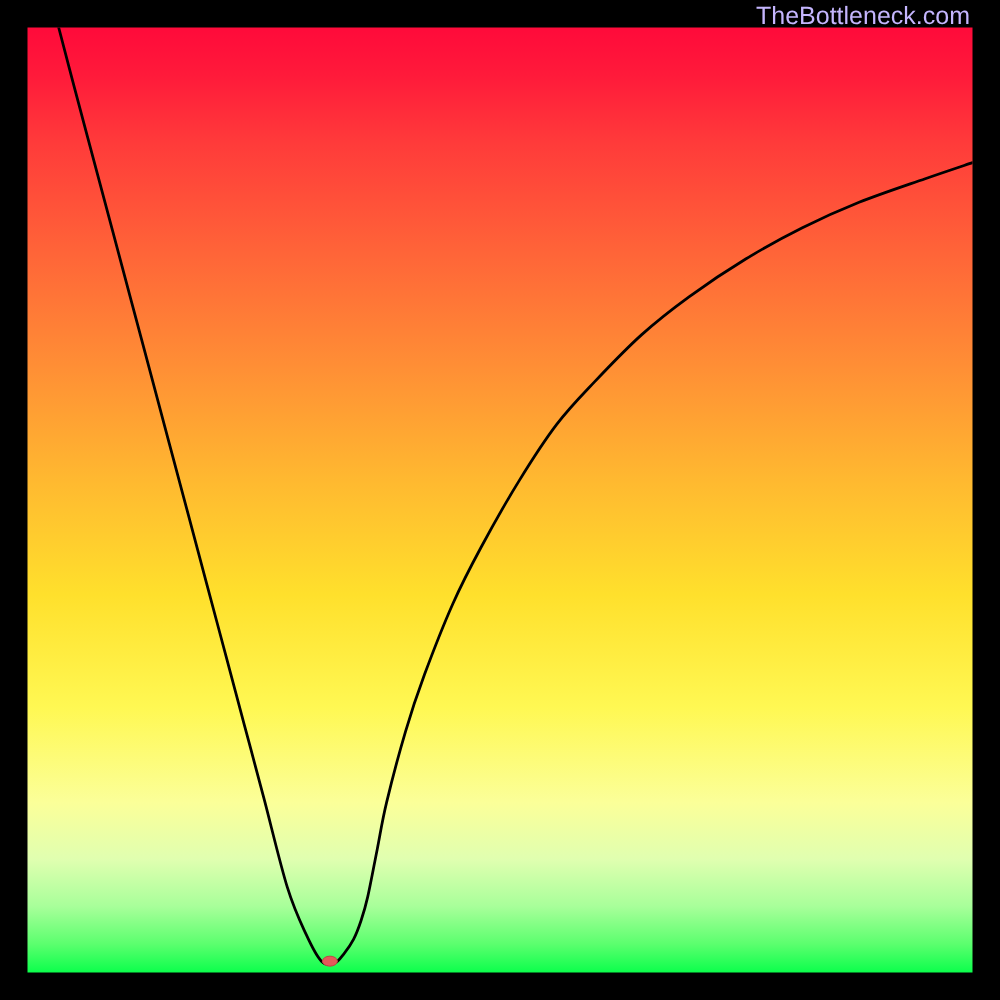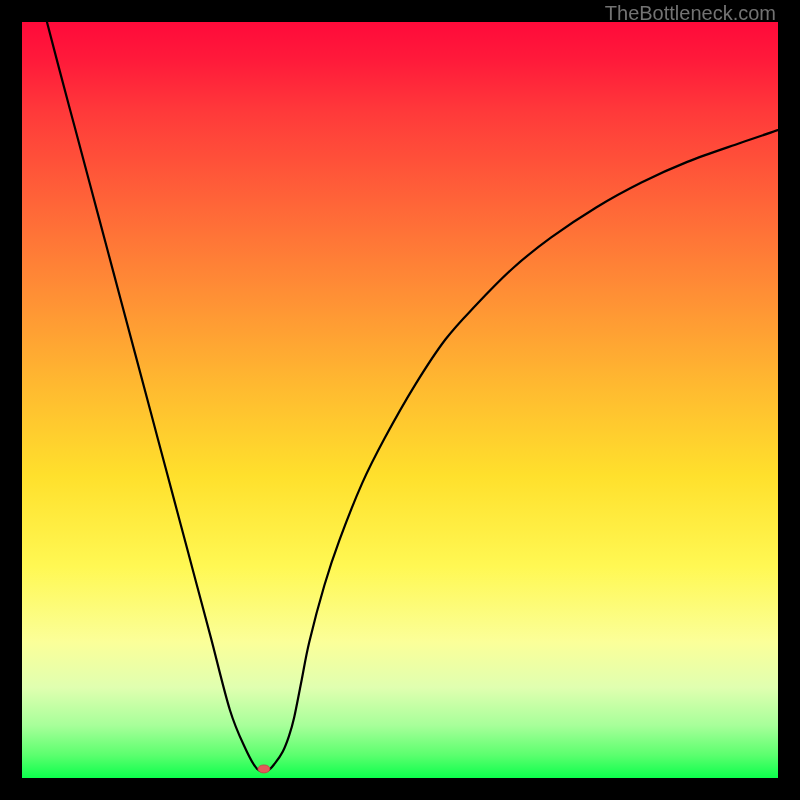--- a/index.html
+++ b/index.html
@@ -44,21 +44,21 @@
     position: absolute;
     top: 0;
     left: 0;
     width: 756px;
     height: 756px;
   }
   .branding {
     position: absolute;
     top: 2px;
     right: 24px;
-    color: #737373;
+    color: #c4b5fd;
     font-size: 20px;
     font-family: Arial, sans-serif;
     letter-spacing: 0px;
   }
 </style>
 </head>
 <body>
 
 <div class="branding">TheBottleneck.com</div>
 

